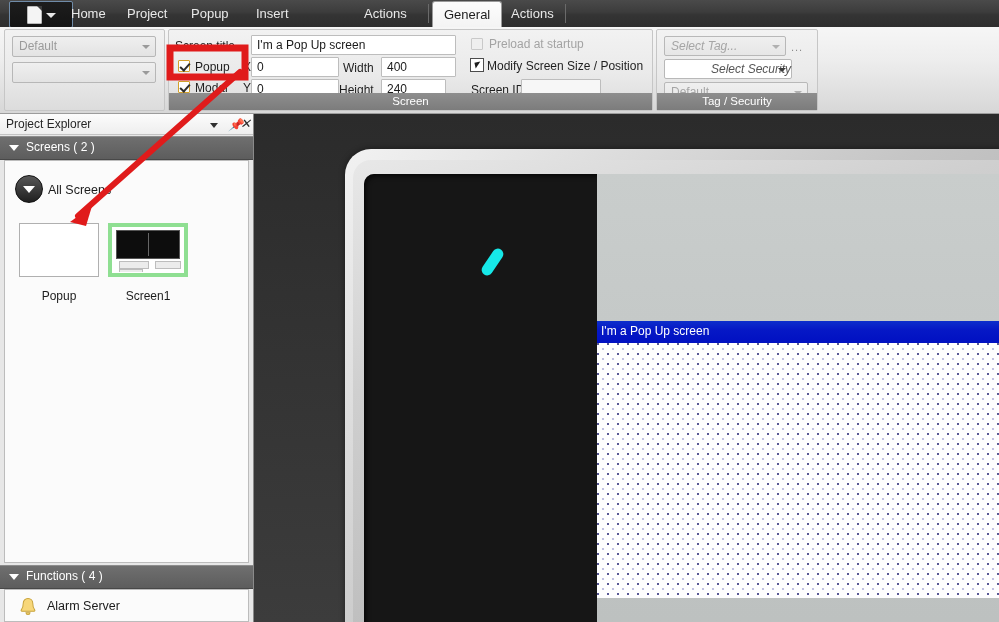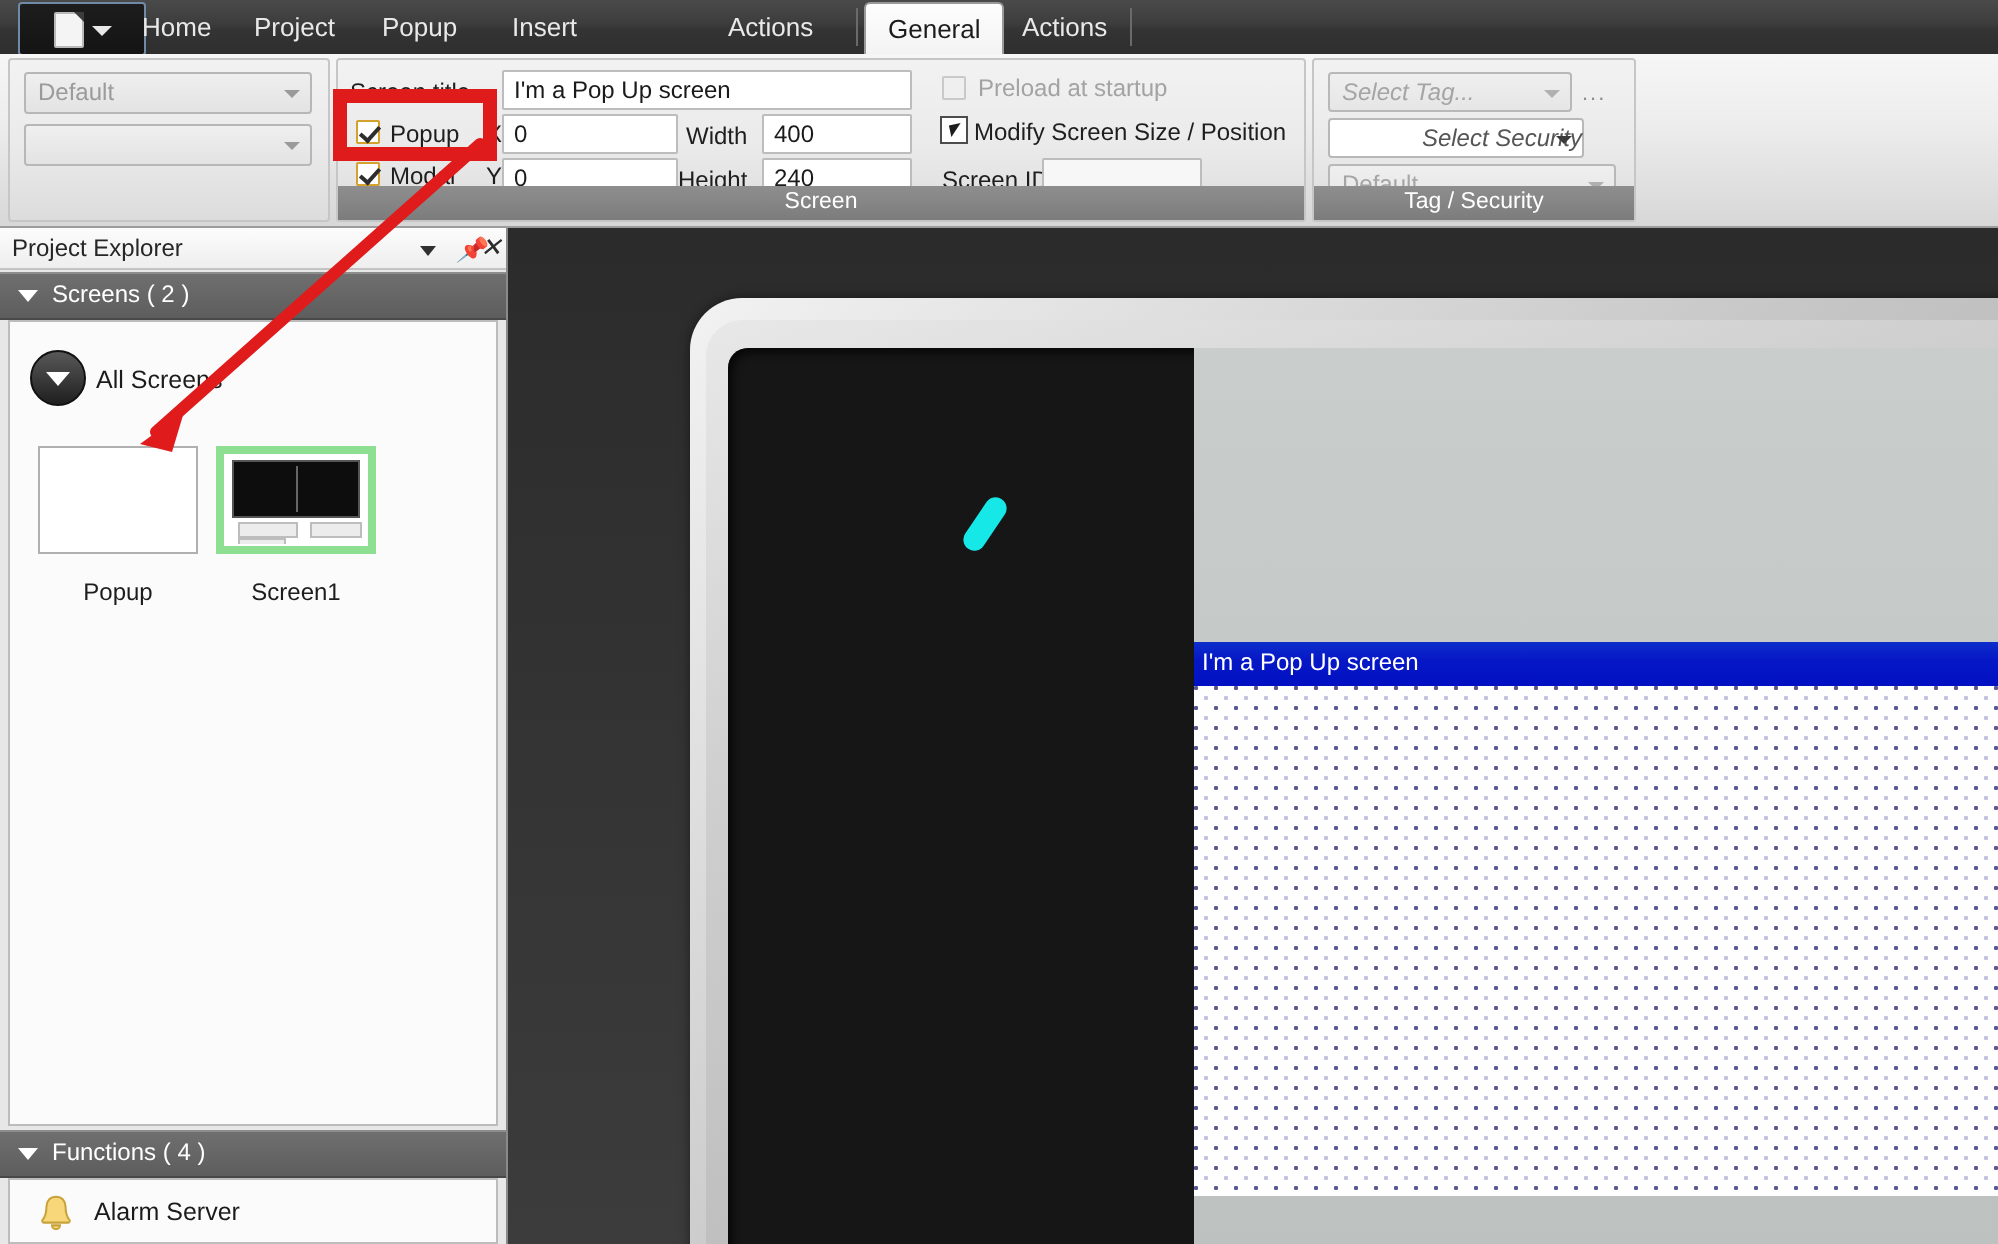--- a/index.html
+++ b/index.html
@@ -300,21 +300,21 @@
       <div class="lbl" style="left:74px;top:29px;">X</div>
       <div class="txt" style="left:82px;top:27px;width:88px;height:20px;">0</div>
 
       <div class="lbl" style="left:74px;top:50px;">Y</div>
       <div class="txt" style="left:82px;top:49px;width:88px;height:20px;">0</div>
 
       <div class="lbl" style="left:174px;top:30px;">Width</div>
       <div class="txt" style="left:212px;top:27px;width:75px;height:20px;">400</div>
 
       <div class="lbl" style="left:170px;top:52px;">Height</div>
-      <div class="txt" style="left:212px;top:49px;width:75px;height:20px;">240</div>
+      <div class="txt" style="left:212px;top:49px;width:65px;height:20px;">240</div>
 
       <div class="cbx off" style="left:302px;top:8px;"></div>
       <div class="lbl dim" style="left:320px;top:6px;">Preload at startup</div>
 
       <div class="modicon" style="left:301px;top:28px;"></div>
       <div class="lbl" style="left:318px;top:28px;">Modify Screen Size / Position</div>
 
       <div class="lbl" style="left:302px;top:52px;">Screen ID</div>
       <div class="txt blank" style="left:352px;top:49px;width:80px;height:20px;"></div>
 

